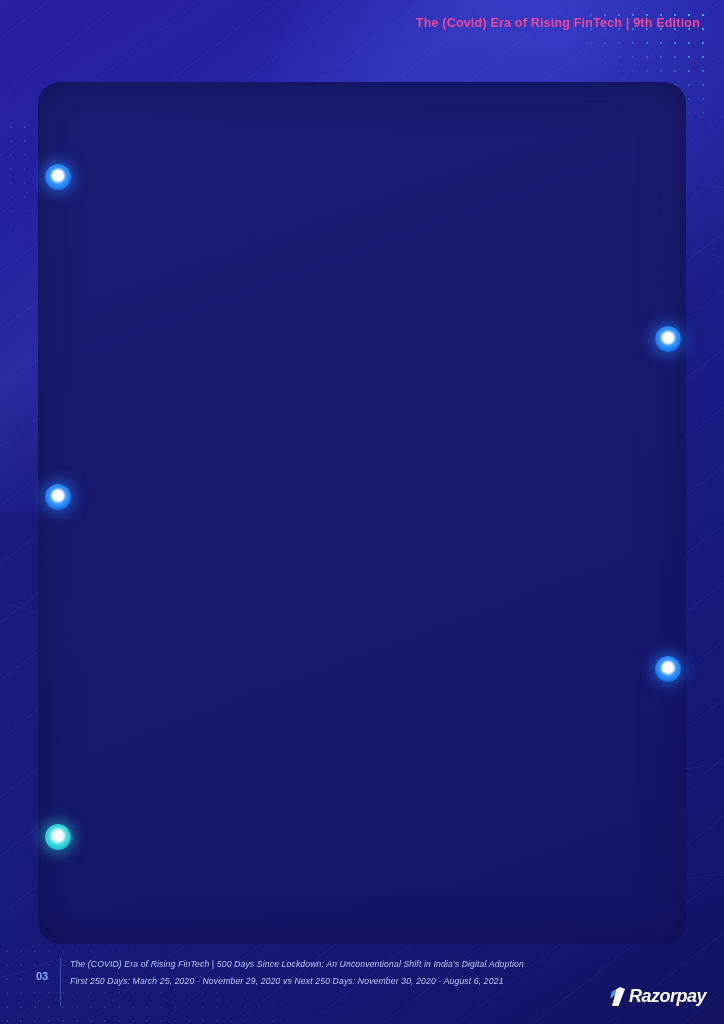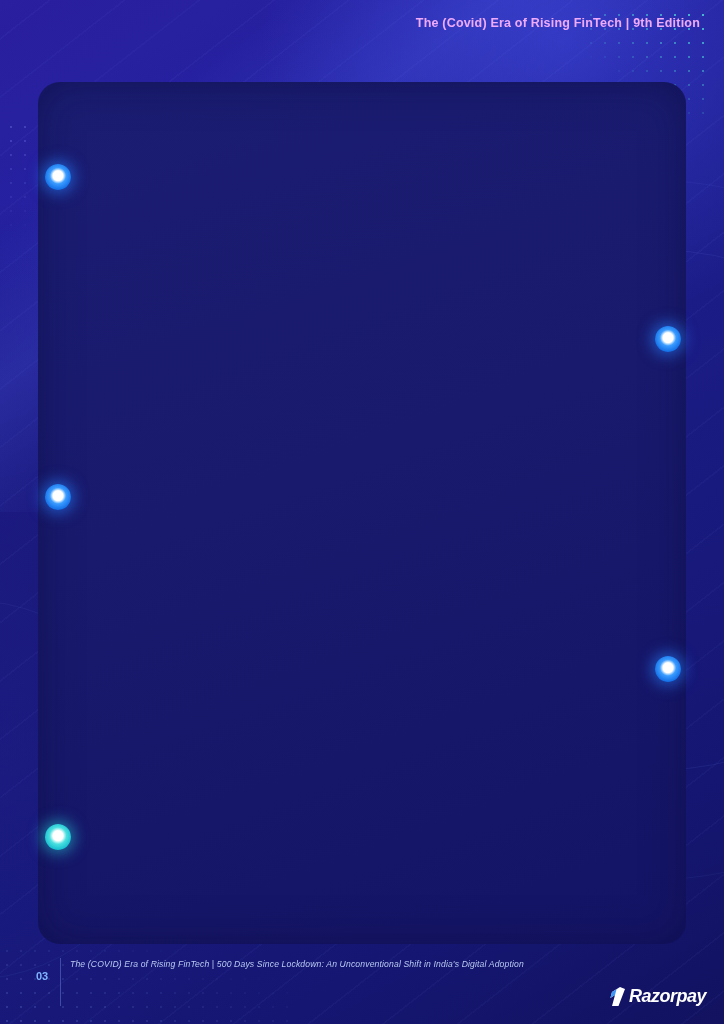--- a/index.html
+++ b/index.html
@@ -52,21 +52,21 @@
          background-image:radial-gradient(rgba(140,170,255,.5) 1px, transparent 1.2px);
          -webkit-mask-image:linear-gradient(20deg,#000 0%, transparent 80%);
          mask-image:linear-gradient(20deg,#000 0%, transparent 80%); }
 
   
   .header {
     position:absolute; top:0; left:0; right:0; height:46px;
     display:flex; align-items:center; justify-content:flex-end;
     padding-right:24px; z-index:6;
   }
-  .header-title { color:#f0abfc; font-size:12.5px; font-weight:bold; letter-spacing:.2px; }
+  .header-title { color:#ec4899; font-size:12.5px; font-weight:bold; letter-spacing:.2px; }
 
   
   .panel {
     position:absolute; left:38px; top:82px; width:648px; height:862px;
     border-radius:22px;
     background:linear-gradient(160deg,#1b1d73 0%, #191a6d 45%, #141466 100%);
     box-shadow:0 0 40px rgba(10,10,60,.5) inset;
     z-index:3;
   }
 
@@ -392,20 +392,21 @@
       <span>65</span><span class="sym">%</span>
     </div>
   </div>
 </div>
 
 <div class="footer">
   <div class="page-num">03</div>
   <div class="foot-rule"></div>
   <div class="foot-lines">
     <div>The (COVID) Era of Rising FinTech | 500 Days Since Lockdown: An Unconventional Shift in India's Digital Adoption</div>
+    <div>First 250 Days: March 25, 2020 - November 29, 2020 vs Next 250 Days: November 30, 2020 - August 6, 2021</div>
   </div>
   <div class="razorpay">
     <svg width="17" height="19" viewBox="0 0 17 19">
       <path d="M11 0 L3 5 L1.4 11 L6 8 L3 19 L9.5 19 L16 2 Z" fill="#ffffff"></path>
       <path d="M11 0 L3 5 L1.4 11 L6 8 L7.6 2 Z" fill="#3f96f5"></path>
     </svg>
     <span class="rp-word">Razorpay</span>
   </div>
 </div>
 

